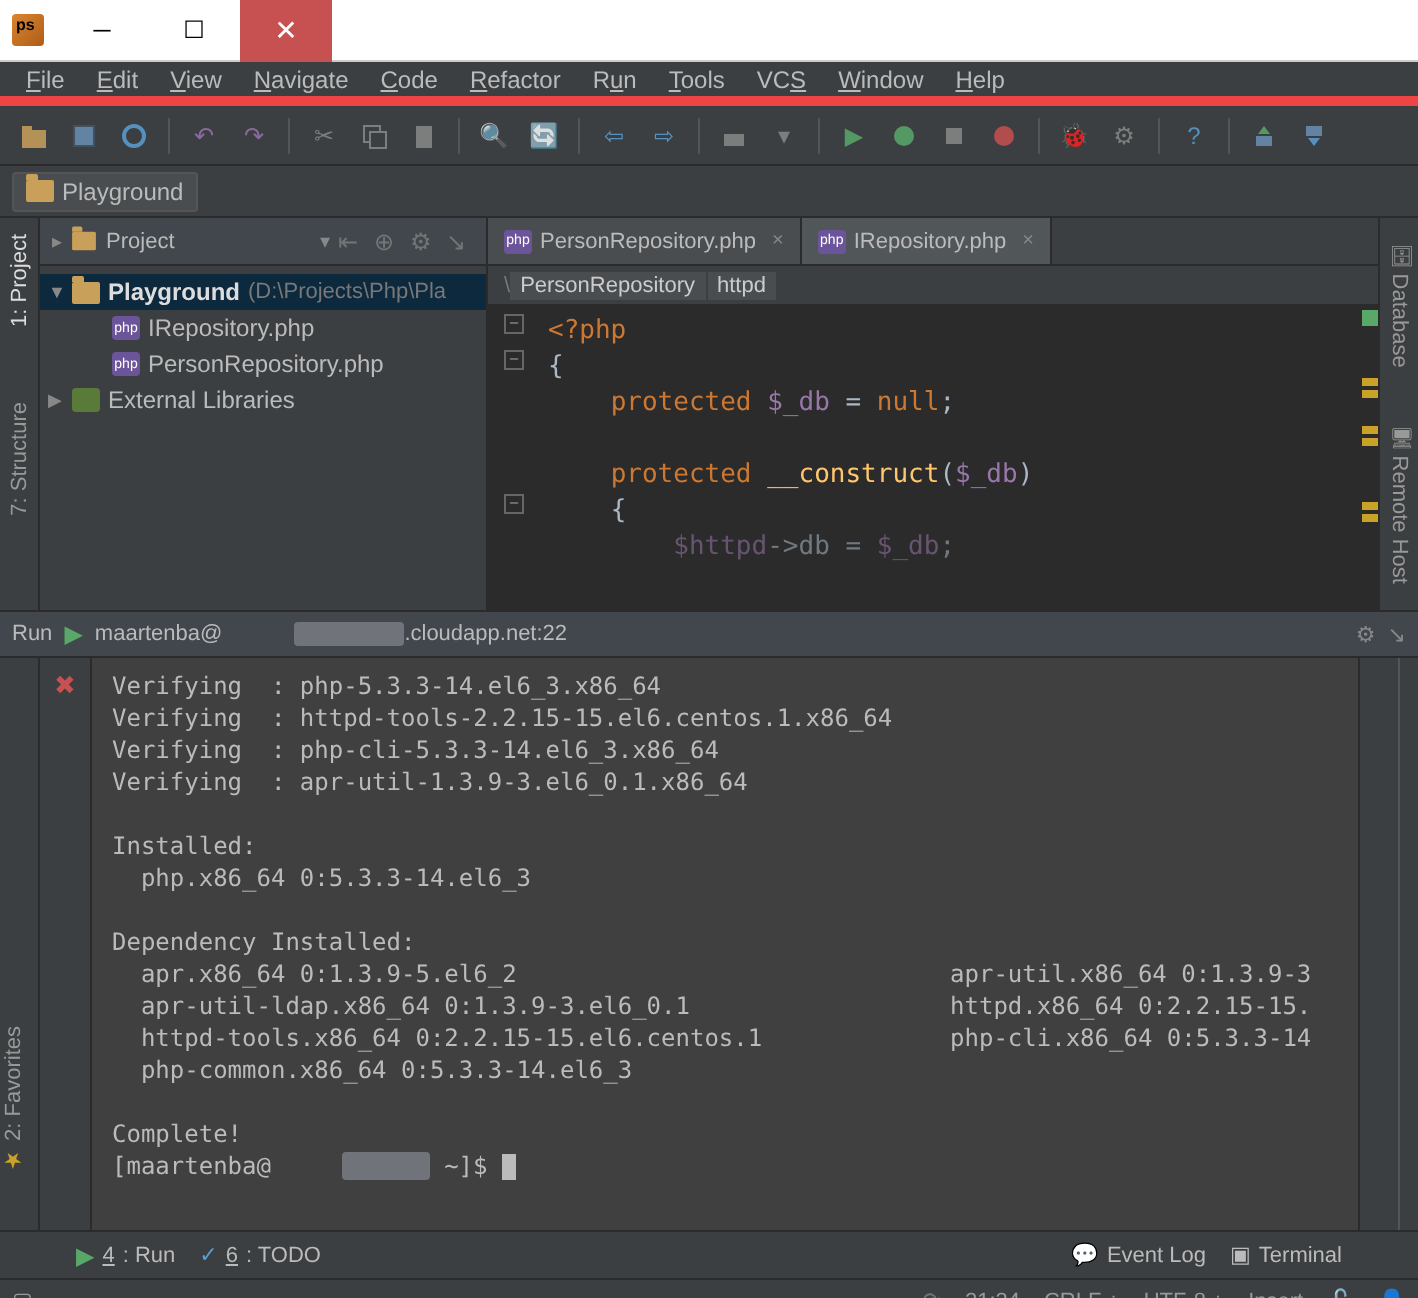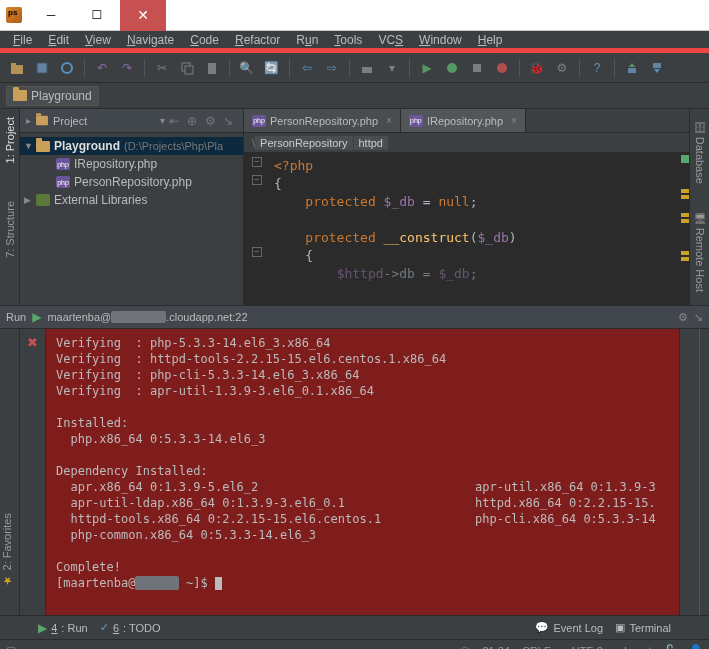--- a/index.html
+++ b/index.html
@@ -59,31 +59,31 @@
 .k-func { color: #ffc66d; }
 .k-null { color: #cc7832; text-align: center; }
 .k-punct { color: #a9b7c6; }
 .code-marks { position: absolute; right: 0; top: 0; width: 10px; height: 100%; }
 .mark { position: absolute; right: 0; width: 8px; height: 4px; }
 .run-panel { border-top: 1px solid #2b2b2b; background: #2b2b2b; display: flex; flex-direction: column; height: 310px; }
 .run-header { height: 23px; background: #41474c; display: flex; align-items: center; padding: 0 6px; gap: 6px; font-size: 11px; border-bottom: 1px solid #2b2b2b; }
 .run-body { flex: 1; display: flex; overflow: hidden; }
 .run-gutter-left { width: 20px; background: #3c3f41; border-right: 1px solid #2b2b2b;}
 .run-sidebar { width: 26px; background: #3c3f41; display: flex; flex-direction: column; align-items: center; padding-top: 6px; gap: 8px; border-right: 1px solid #2b2b2b; }
-.run-console { flex: 1; background: #7f1d1d; padding: 6px 10px; font-family: Consolas, monospace; font-size: 12px; line-height: 16px; color: #bbbbbb; overflow: hidden; white-space: pre; }
+.run-console { flex: 1; background: #404040; padding: 6px 10px; font-family: Consolas, monospace; font-size: 12px; line-height: 16px; color: #bbbbbb; overflow: hidden; white-space: pre; }
 .run-gutter-right { width: 20px; background: #3c3f41; border-left: 1px solid #2b2b2b;}
 .cursor-block { display: inline-block; width: 7px; height: 13px; background: #bbbbbb; vertical-align: text-bottom; }
 .bottom-tabs { height: 24px; background: #3c3f41; border-top: 1px solid #2b2b2b; display: flex; align-items: center; padding: 0 6px; gap: 12px; font-size: 11px; }
 .bottom-tab { display: flex; align-items: center; gap: 4px; cursor: pointer; color: #bbb; }
 .bottom-spacer { flex: 1; }
 .statusbar { height: 22px; background: #3c3f41; border-top: 1px solid #2b2b2b; display: flex; align-items: center; padding: 0 6px; gap: 10px; font-size: 11px; color: #999; }
 .status-right { margin-left: auto; display: flex; gap: 12px; align-items: center; }
 .play-icon { color: #59a869; font-size: 12px; }
 .x-icon { color: #c75050; font-size: 13px; }
-.redact { background: #70737a; color: transparent; border-radius: 2px; }
+.redact { background: #70737a; color: transparent; border-radius: 2px; margin-left: 36px; }
 svg { display: block; }
 </style>
 </head>
 <body>
 
 <div class="titlebar">
   <div class="titlebar-icon"></div>
   <div class="win-controls">
     <div class="win-btn win-min">─</div>
     <div class="win-btn win-max">☐</div>

